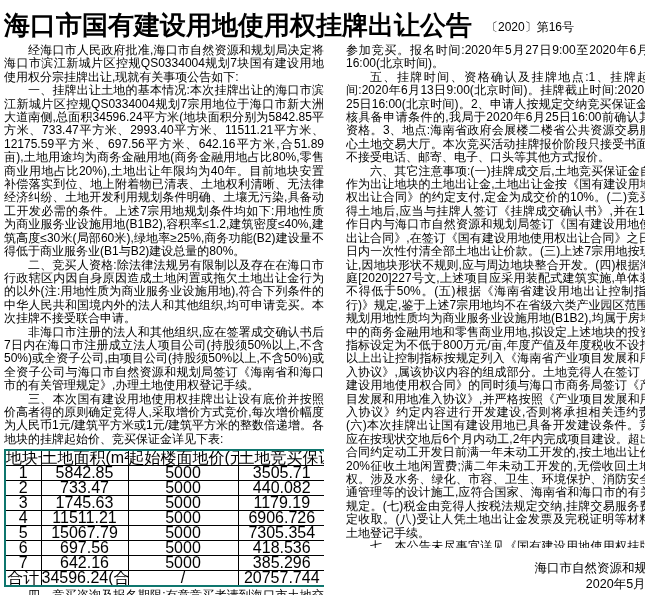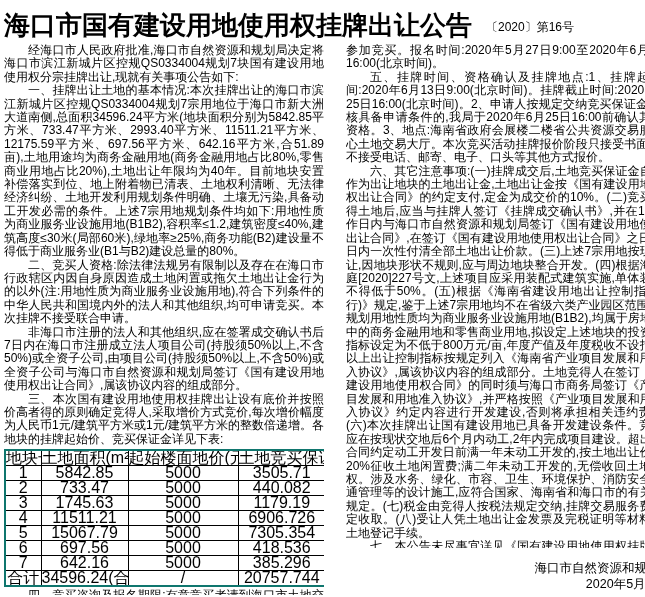--- a/index.html
+++ b/index.html
@@ -37,21 +37,21 @@
     <div class="title">海口市国有建设用地使用权挂牌出让公告</div>
     <div class="docno">〔2020〕第16号</div>
   </div>
 
   <div class="columns">
 
     <div class="col left">
       <p class="para indent">经海口市人民政府批准,海口市自然资源和规划局决定将海口市滨江新城片区控规QS0334004规划7块国有建设用地使用权分宗挂牌出让,现就有关事项公告如下:</p>
       <p class="para indent">一、挂牌出让土地的基本情况:本次挂牌出让的海口市滨江新城片区控规QS0334004规划7宗用地位于海口市新大洲大道南侧,总面积34596.24平方米(地块面积分别为5842.85平方米、733.47平方米、2993.40平方米、11511.21平方米、12175.59平方米、697.56平方米、642.16平方米,合51.89亩),土地用途均为商务金融用地(商务金融用地占比80%,零售商业用地占比20%),土地出让年限均为40年。目前地块安置补偿落实到位、地上附着物已清表、土地权利清晰、无法律经济纠纷、土地开发利用规划条件明确、土壤无污染,具备动工开发必需的条件。上述7宗用地规划条件均如下:用地性质为商业服务业设施用地(B1B2),容积率≤1.2,建筑密度≤40%,建筑高度≤30米(局部60米),绿地率≥25%,商务功能(B2)建设量不得低于商业服务业(B1与B2)建设总量的80%。</p>
       <p class="para indent">二、竞买人资格:除法律法规另有限制以及存在在海口市行政辖区内因自身原因造成土地闲置或拖欠土地出让金行为的以外(注:用地性质为商业服务业设施用地),符合下列条件的中华人民共和国境内外的法人和其他组织,均可申请竞买。本次挂牌不接受联合申请。</p>
-      <p class="para indent">非海口市注册的法人和其他组织,应在签署成交确认书后7日内在海口市注册成立法人项目公司(持股须50%以上,不含50%)或全资子公司,由项目公司(持股须50%以上,不含50%)或全资子公司与海口市自然资源和规划局签订《国有建设用地使用权出让合同》,属该协议内容的组成部分。</p>
+      <p class="para indent">非海口市注册的法人和其他组织,应在签署成交确认书后7日内在海口市注册成立法人项目公司(持股须50%以上,不含50%)或全资子公司,由项目公司(持股须50%以上,不含50%)或全资子公司与海口市自然资源和规划局签订《海南省和海口市的有关管理规定》,办理土地使用权登记手续。</p>
       <p class="para indent">三、本次国有建设用地使用权挂牌出让设有底价并按照价高者得的原则确定竞得人,采取增价方式竞价,每次增价幅度为人民币1元/建筑平方米或1元/建筑平方米的整数倍递增。各地块的挂牌起始价、竞买保证金详见下表:</p>
 
       <table class="parcels">
         <colgroup>
             <col class="c1">
             <col class="c2">
             <col class="c3">
             <col class="c4">
           </colgroup>
         <thead>

